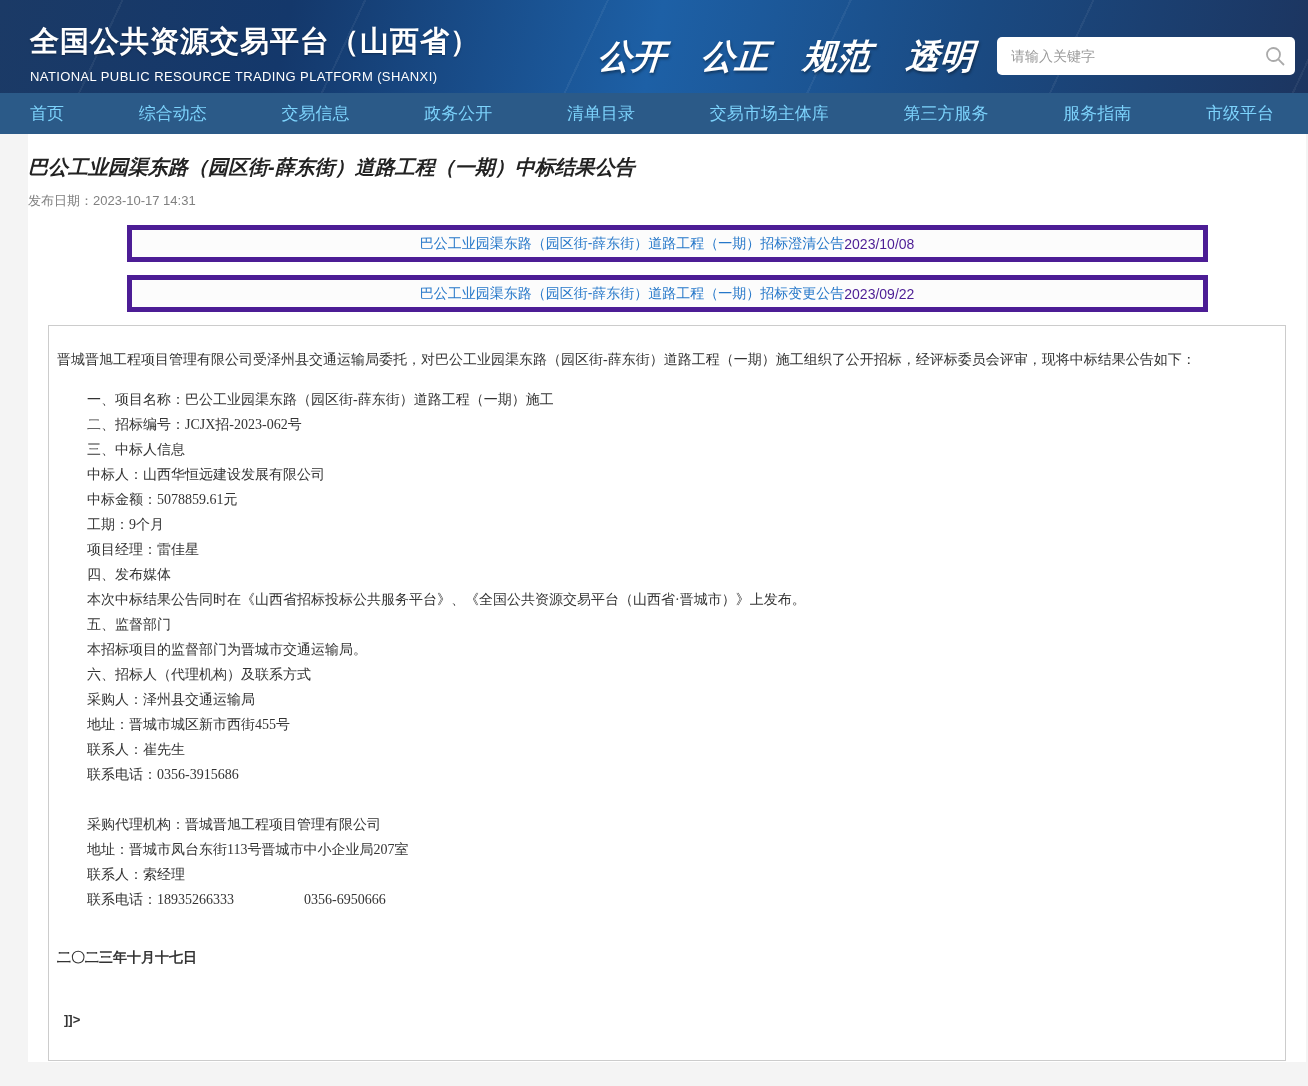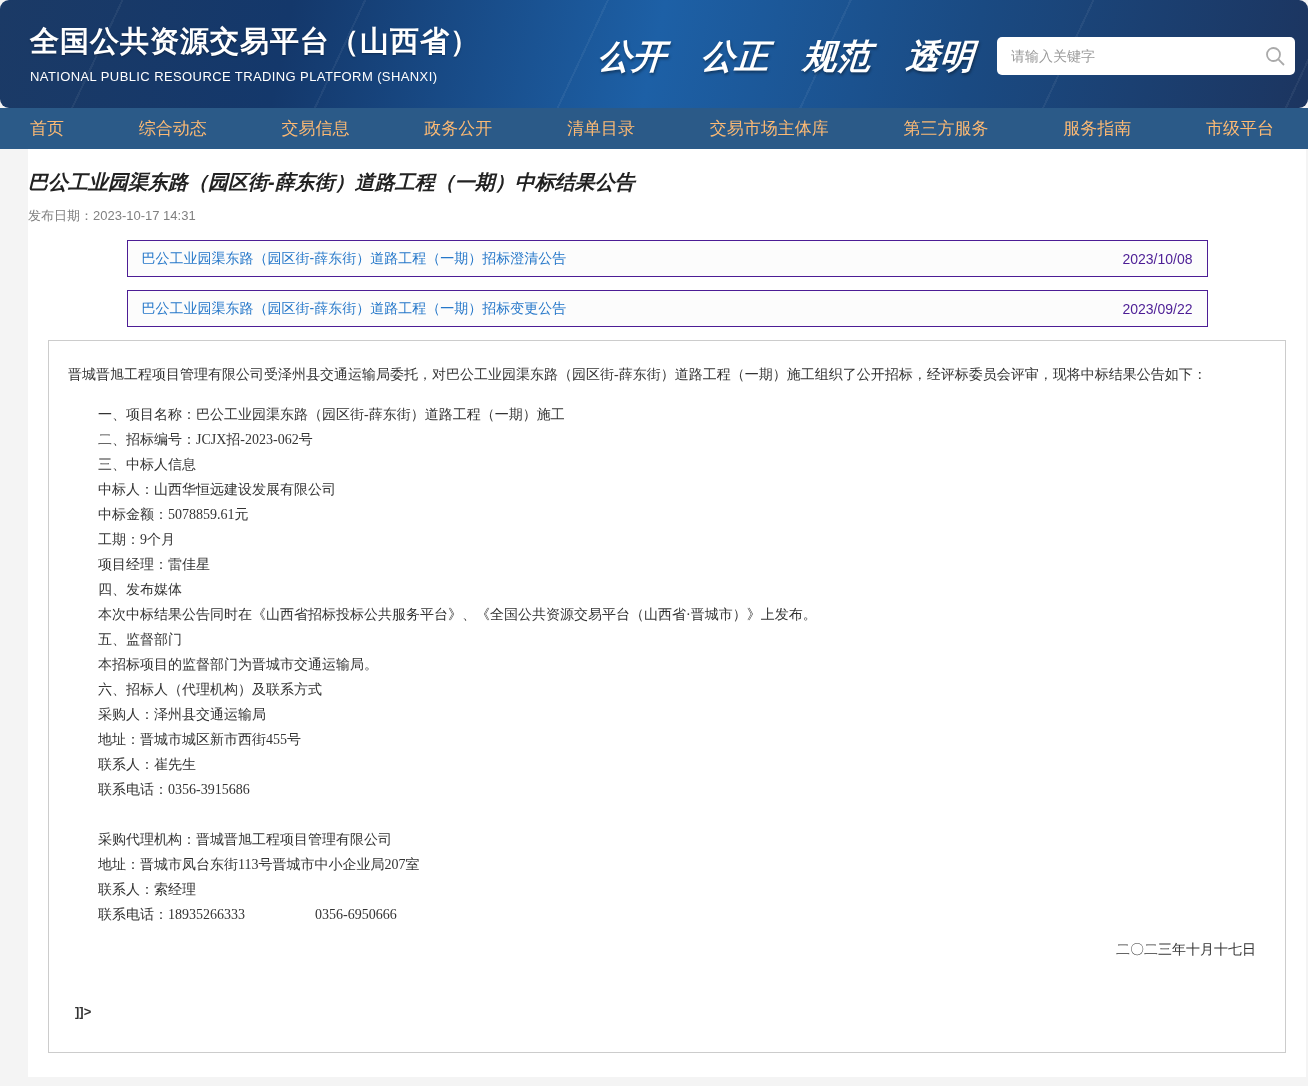--- a/index.html
+++ b/index.html
@@ -5,23 +5,22 @@
   * { box-sizing: border-box; }
   html,body { margin:0; padding:0; }
   body {
     width:1308px; height:1086px; overflow:hidden;
     background:#f4f4f4;
     font-family:"Liberation Sans", sans-serif;
   }
 
   
   .header {
-    position:relative; height:108px;
+    position:relative; height:93px;
     background:linear-gradient(102deg, #1b3a66 0%, #14386b 22%, #1d60a6 50%, #1a4a82 74%, #1c3560 100%);
-    border-radius:9px;
   }
   .header::after {
     content:""; position:absolute; inset:0; pointer-events:none;
     background:repeating-linear-gradient(115deg, transparent 0 110px, rgba(255,255,255,.055) 110px 112px, transparent 112px 220px);
   }
   .brand { position:absolute; left:30px; top:22px; color:#fff; z-index:2; }
   .brand-cn { font-size:29px; font-weight:bold; letter-spacing:1px; text-shadow:0 1px 2px rgba(0,0,0,.35); }
   .brand-en { font-size:13px; margin-top:7px; letter-spacing:.4px; }
   .slogan {
     position:absolute; left:598px; top:34px; z-index:2;
@@ -41,49 +40,49 @@
   }
   .search-box input::placeholder { color:#9a9a9a; }
   .search-icon { width:24px; height:24px; cursor:pointer; flex:0 0 auto; }
 
   
   .nav {
     height:41px; background:#2b5a88;
     display:flex; align-items:center; justify-content:space-between;
     padding:0 34px 0 30px;
   }
-  .nav-item { color:#fdba74; font-size:17px; cursor:pointer; white-space:nowrap; }
+  .nav-item { color:#7dd3fc; font-size:17px; cursor:pointer; white-space:nowrap; }
 
   
   .panel {
     margin-left:28px; width:1278px; min-height:928px;
     background:#fff; padding-top:20px;
   }
   .art-title { text-align:left; font-size:20px; font-weight:bold; color:#222;font-style:italic; }
   .pub-date { text-align:left; font-size:13px; color:#808080; margin-top:11px; }
 
   .related { width:1081px; margin:15px auto 0; }
   .rel-row {
     height:37px; margin-bottom:13px; padding:0 14px;
-    border:1px solid #4c1d95; background:#fcfcfc;
-    display:flex; align-items:center; justify-content:space-between;
+    border:5px solid #4c1d95; background:#fcfcfc;
+    display:flex; align-items:center; justify-content:center;
   }
   .rel-link { color:#2577c9; font-size:14px; cursor:pointer; }
   .rel-date { color:#4c1d95; font-size:14px; }
 
   .content-box {
     margin:0 20px; border:1px solid #cccccc; min-height:706px;
-    padding:6px 5px 20px 19px;
+    padding:6px 5px 20px 8px;
     font-family:"Liberation Serif", serif; font-size:14px; color:#333;
   }
   .intro { line-height:44px; margin:6px 0 5px; }
   .line { margin:0; line-height:25px; padding-left:30px; }
   .line .b { font-weight:normal; }
   .gap-top { margin-top:25px; }
-  .sign-date { text-align:right; padding-right:24px; margin-top:10px; line-height:25px; }
+  .sign-date { text-align:left; padding-right:24px; margin-top:33px; line-height:25px;font-weight:bold; }
   .cdata {
     margin-top:42px; padding-left:7px; font-size:13px; color:#333;
     font-family:"Liberation Sans", sans-serif; font-weight:bold;
   }
 </style>
 </head>
 <body>
 
 <div class="header">
   <div class="brand">

